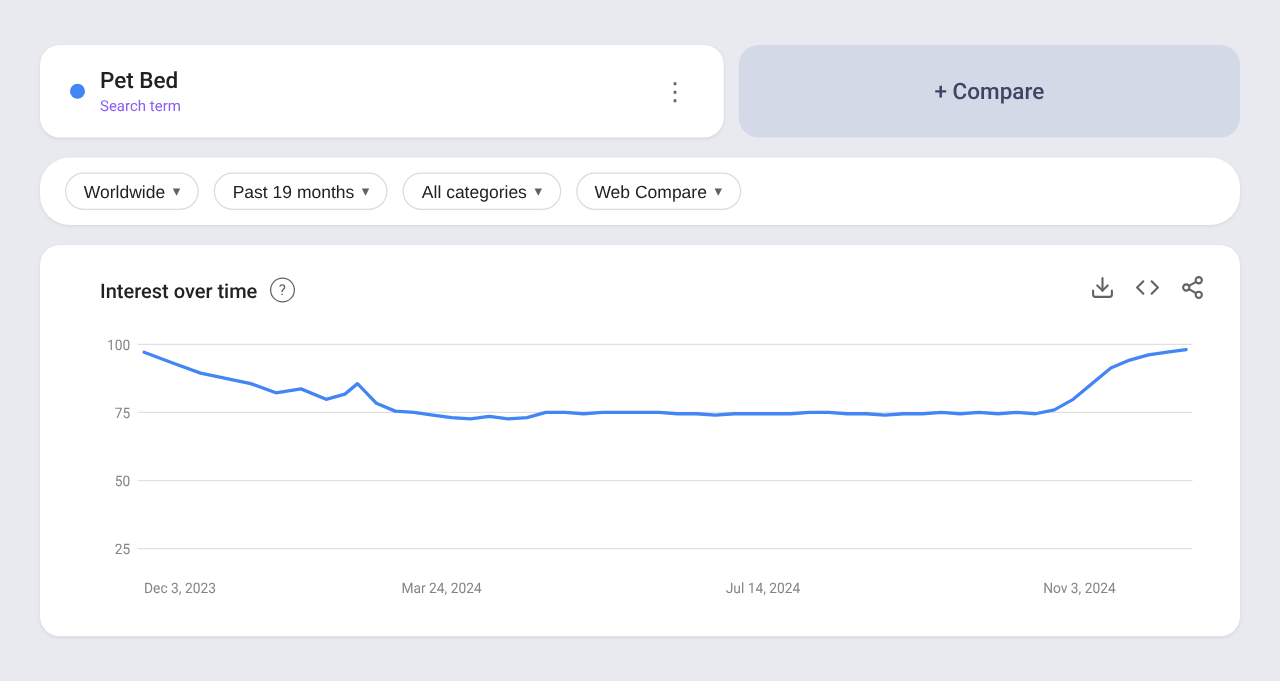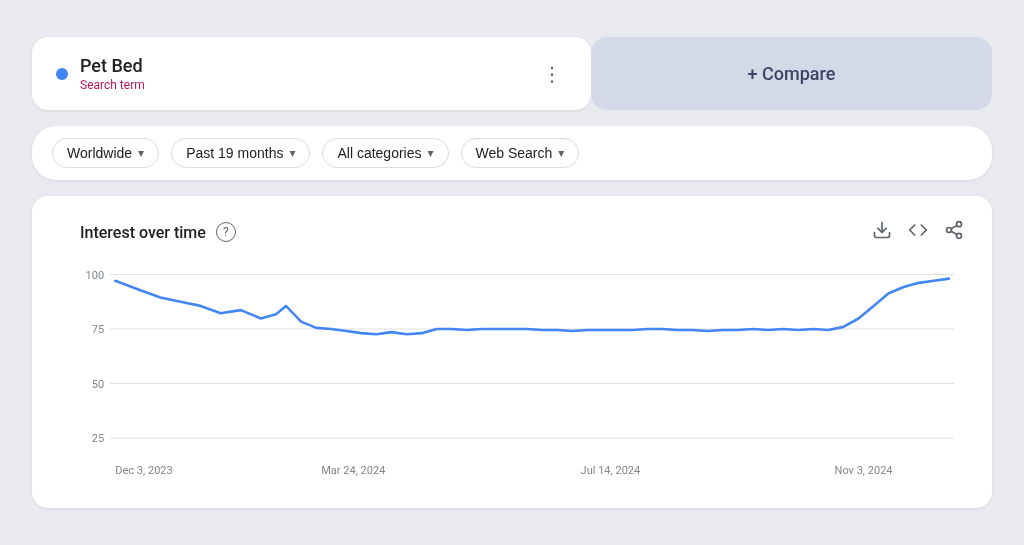--- a/index.html
+++ b/index.html
@@ -14,20 +14,21 @@
     }
     .container {
       width: 960px;
       display: flex;
       flex-direction: column;
       gap: 16px;
     }
     
     .search-row {
       display: flex;
+      gap: 12px;
       justify-content: flex-end;
     }
     .search-term-card {
       background: #fff;
       border-radius: 16px;
       padding: 18px 24px;
       display: flex;
       align-items: center;
       justify-content: space-between;
       flex: 1;
@@ -46,21 +47,21 @@
       flex-shrink: 0;
     }
     .search-term-text h2 {
       font-size: 18px;
       font-weight: 500;
       color: #202124;
       line-height: 1.2;
     }
     .search-term-text p {
       font-size: 12px;
-      color: #be185d;
+      color: #8b5cf6;
       margin-top: 2px;
     }
     .more-icon {
       color: #5f6368;
       font-size: 20px;
       cursor: pointer;
       padding: 4px;
       letter-spacing: 1px;
     }
     .compare-card {
@@ -191,21 +192,21 @@
     </button>
     <button class="filter-btn">
       <span>Past 19 months</span>
       <span class="chevron">▾</span>
     </button>
     <button class="filter-btn">
       <span>All categories</span>
       <span class="chevron">▾</span>
     </button>
     <button class="filter-btn">
-      <span>Web Search</span>
+      <span>Web Compare</span>
       <span class="chevron">▾</span>
     </button>
   </div>
 
   <div class="chart-card">
     <div class="chart-header">
       <div class="chart-title-row">
         <span class="chart-title">Interest over time</span>
         <div class="help-icon">?</div>
       </div>

